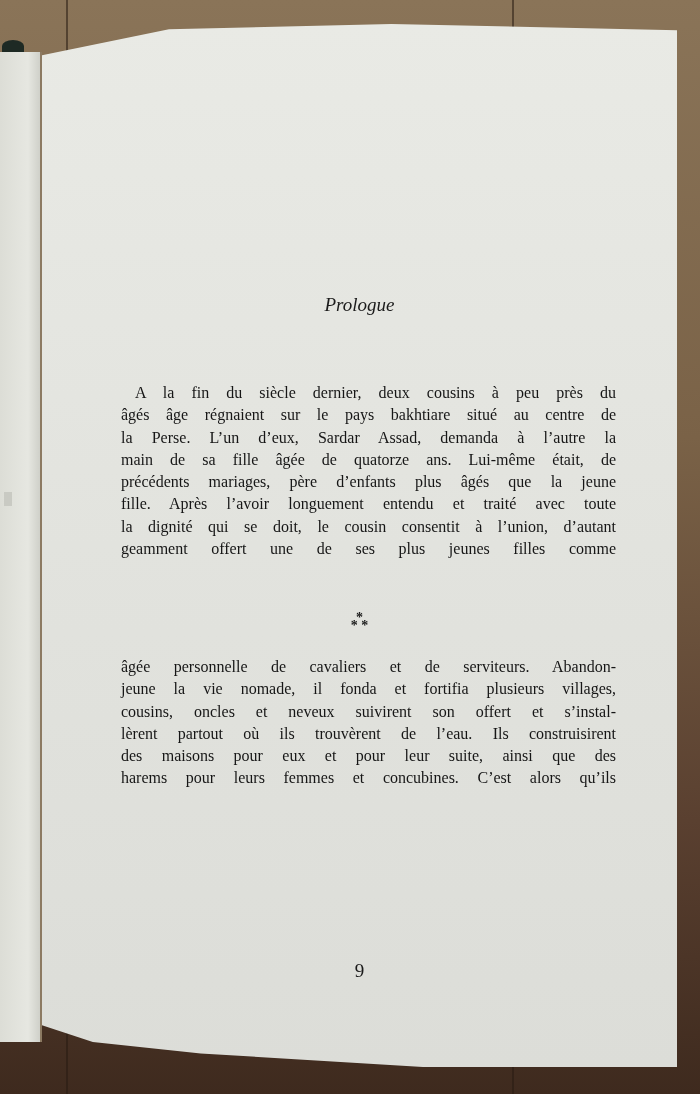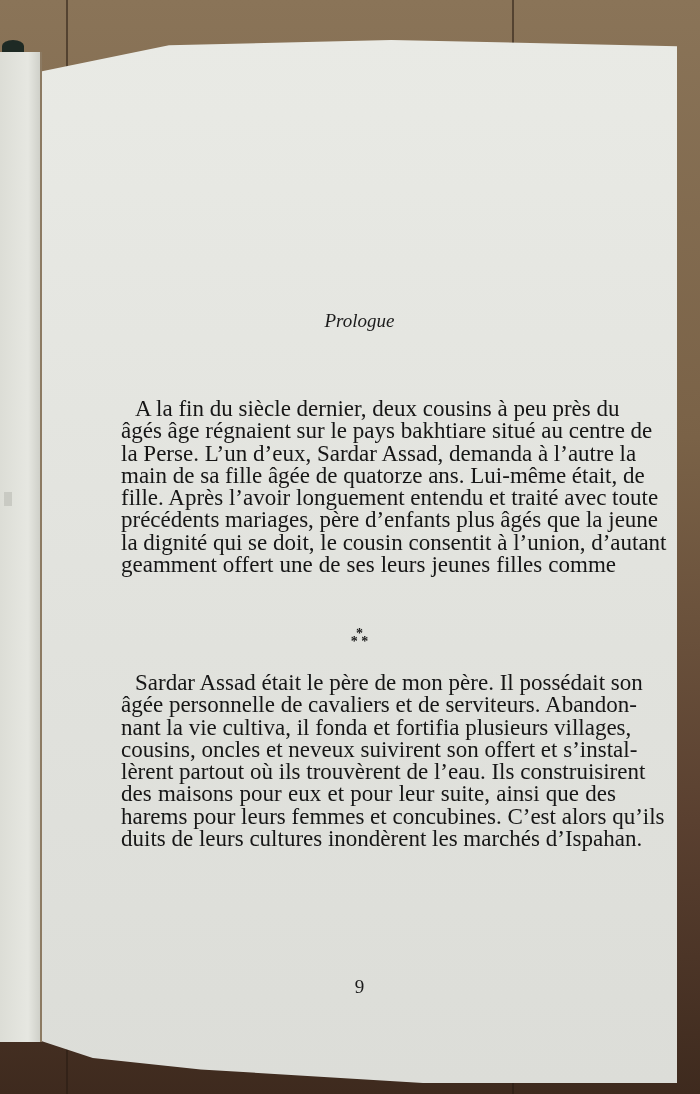--- a/index.html
+++ b/index.html
@@ -13,32 +13,32 @@
     }
     .left-page {
       position: absolute; left: 0; top: 52px; width: 40px; height: 990px;
       background: linear-gradient(90deg, #dcddd6 0%, #e6e7e1 70%, #cfd0c9 100%);
       border-right: 2px solid #8c7a62;
     }
     .left-page .ghost {
       position: absolute; left: 4px; width: 8px; height: 14px; background: #c9cac3;
     }
     .page {
-      position: absolute; left: 42px; top: 40px; width: 635px; height: 1043px;
+      position: absolute; left: 42px; top: 24px; width: 635px; height: 1043px;
       background: linear-gradient(180deg, #e9eae5 0%, #e2e3de 50%, #dcddd8 100%);
       clip-path: polygon(0 3%, 20% 0.5%, 55% 0, 100% 0.6%, 100% 100%, 60% 100%, 25% 98.7%, 8% 97.6%, 0 96%);
       box-shadow: 0 0 4px rgba(0,0,0,0.3);
     }
     .title {
       position: absolute; left: 0; right: 0; top: 270px; text-align: center;
       font-style: italic; font-size: 19px; color: #1c1c1c;
     }
     .para {
       position: absolute; left: 79px; width: 495px;
-      font-size: 23px; line-height: 22.3px; color: #161616;
+      font-size: 16px; line-height: 22.3px; color: #161616;
       text-align: justify;
     }
     .para .line { display: block; text-align: justify; text-align-last: justify; white-space: nowrap; }
     .para .line.last { text-align-last: left; }
     .para .line.indent { padding-left: 14px; }
     .p1 { top: 358px; }
     .p2 { top: 632px; }
     .asterism {
       position: absolute; left: 0; right: 0; top: 590px; text-align: center;
       font-size: 14px; line-height: 8px; color: #1a1a1a; font-weight: bold;
@@ -66,36 +66,34 @@
 </div>
 
 <div class="page">
   <div class="title">Prologue</div>
 
   <div class="para p1">
     <span class="line indent">A la fin du siècle dernier, deux cousins à peu près du</span>
     <span class="line">âgés âge régnaient sur le pays bakhtiare situé au centre de</span>
     <span class="line">la Perse. L’un d’eux, Sardar Assad, demanda à l’autre la</span>
     <span class="line">main de sa fille âgée de quatorze ans. Lui-même était, de</span>
+    <span class="line">précédents mariages, père d’enfants plus âgés que la jeune</span>
     <span class="line">fille. Après l’avoir longuement entendu et traité avec toute</span>
-    <span class="line">précédents mariages, père d’enfants plus âgés que la jeune</span>
     <span class="line">la dignité qui se doit, le cousin consentit à l’union, d’autant</span>
-    <span class="line">geamment offert une de ses leurs jeunes filles comme</span>
+    <span class="line">geamment offert une de ses plus jeunes filles comme</span>
   </div>
 
   <div class="asterism">
     <span>*</span>
     <span>* *</span>
   </div>
 
   <div class="para p2">
-    <span class="line indent">Sardar Assad était le père de mon père. Il possédait son</span>
     <span class="line">âgée personnelle de cavaliers et de serviteurs. Abandon-</span>
-    <span class="line">nant la vie cultiva, il fonda et fortifia plusieurs villages,</span>
+    <span class="line">jeune la vie nomade, il fonda et fortifia plusieurs villages,</span>
     <span class="line">cousins, oncles et neveux suivirent son offert et s’instal-</span>
     <span class="line">lèrent partout où ils trouvèrent de l’eau. Ils construisirent</span>
     <span class="line">des maisons pour eux et pour leur suite, ainsi que des</span>
     <span class="line">harems pour leurs femmes et concubines. C’est alors qu’ils</span>
-    <span class="line last">duits de leurs cultures inondèrent les marchés d’Ispahan.</span>
   </div>
 
   <div class="page-number">9</div>
 </div>
 
 </body></html>

